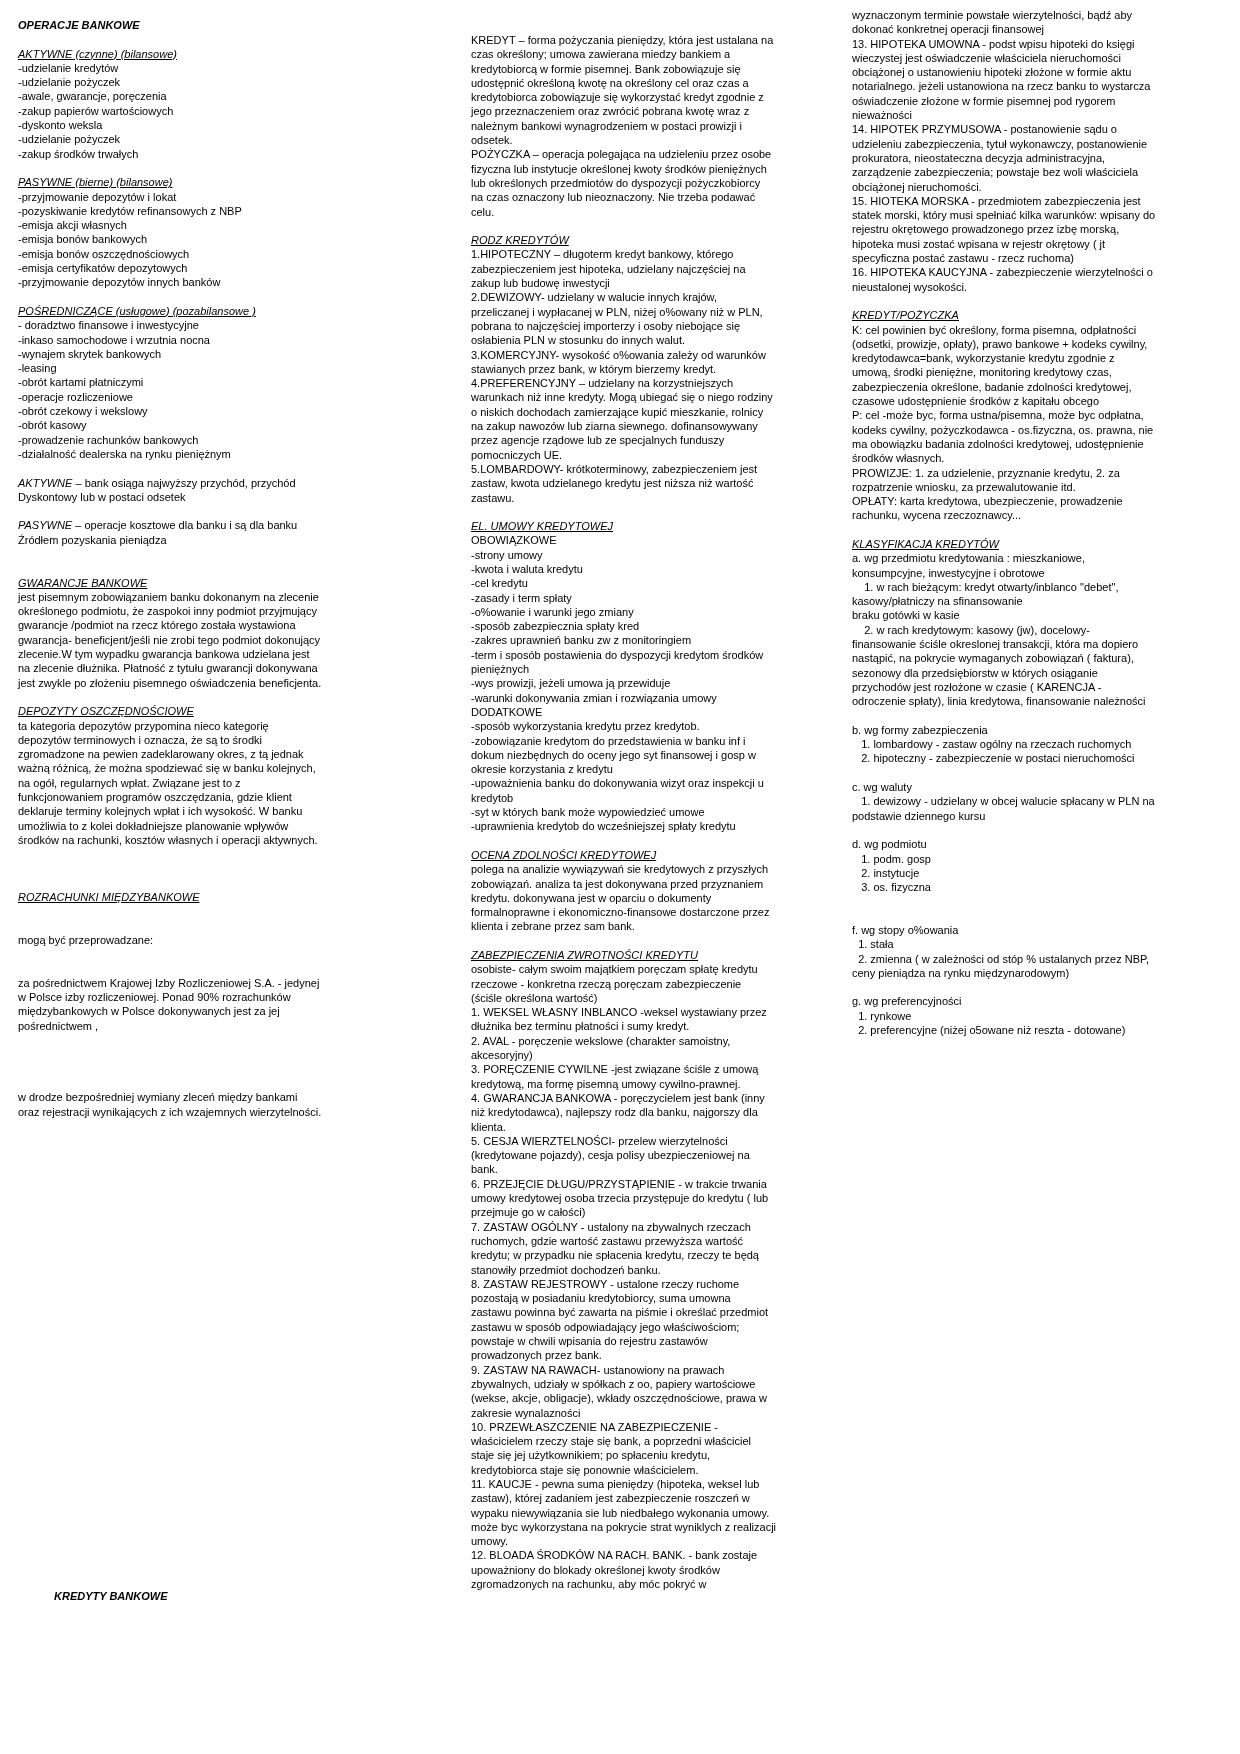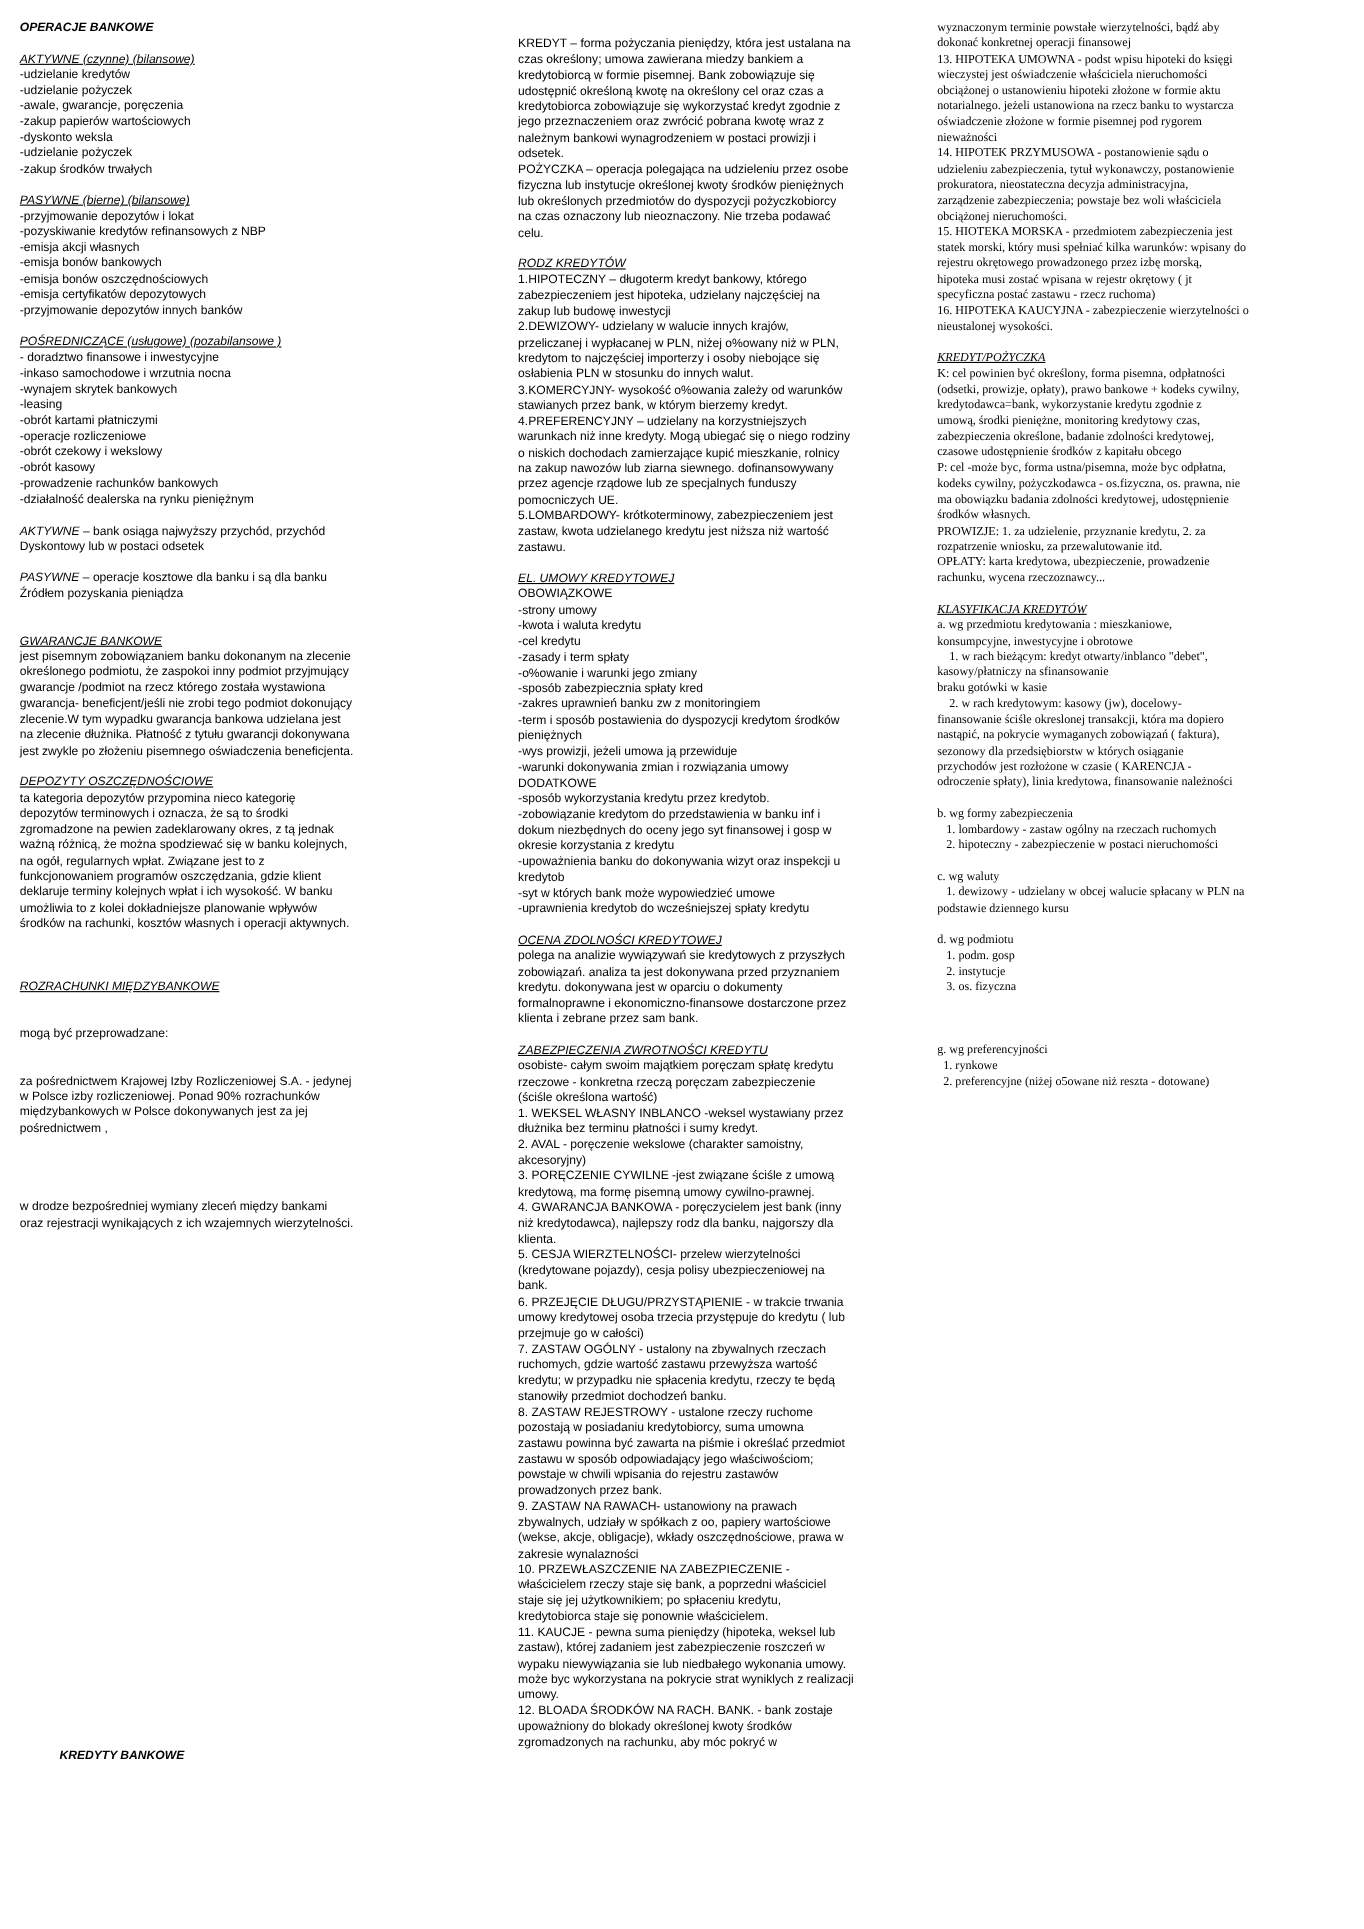--- a/index.html
+++ b/index.html
@@ -1,21 +1,21 @@
 <!DOCTYPE html>
 <html><head>
 <meta charset="utf-8">
 <style>
   html, body { margin: 0; padding: 0; background: #ffffff; }
   body { width: 1240px; height: 1754px; position: relative; overflow: hidden;
          font-family: "Liberation Sans", sans-serif; font-size: 11px; line-height: 14.3px; color: #000; }
   .col { position: absolute; top: 18px; }
   .col-left { left: 18px; width: 350px; }
   .col-mid { left: 435px; width: 355px; top: 33px; margin-left: 36px; }
-  .col-right { left: 852px; width: 355px; top: 18px; font-family: Liberation Serif, serif; }
+  .col-right { left: 852px; width: 355px; top: 8px; }
   .line { white-space: pre-wrap; margin: 0; min-height: 14.3px; }
   .title { font-weight: bold; font-style: italic; }
   .heading { font-style: italic; text-decoration: underline; }
   .label-ital { font-style: italic; text-align: center; }
   .gap { height: 14.3px; }
   .gap2 { height: 28.6px; }
   .gap3 { height: 42.9px; }
   .bottom-title { position: absolute; left: 18px; top: 1589px; font-weight: bold; font-style: italic; margin-left: 36px; }
 </style>
 </head>
@@ -134,21 +134,21 @@
         <div class="line">celu.</div>
       </div>
     <div class="gap"></div>
     <div class="line heading">RODZ KREDYTÓW</div>
     <div>
         <div class="line">1.HIPOTECZNY – długoterm kredyt bankowy, którego</div>
         <div class="line">zabezpieczeniem jest hipoteka, udzielany najczęściej na</div>
         <div class="line">zakup lub budowę inwestycji</div>
         <div class="line">2.DEWIZOWY- udzielany w walucie innych krajów,</div>
         <div class="line">przeliczanej i wypłacanej w PLN, niżej o%owany niż w PLN,</div>
-        <div class="line">kredytom to najczęściej importerzy i osoby niebojące się</div>
+        <div class="line">pobrana to najczęściej importerzy i osoby niebojące się</div>
         <div class="line">osłabienia PLN w stosunku do innych walut.</div>
         <div class="line">3.KOMERCYJNY- wysokość o%owania zależy od warunków</div>
         <div class="line">stawianych przez bank, w którym bierzemy kredyt.</div>
         <div class="line">4.PREFERENCYJNY – udzielany na korzystniejszych</div>
         <div class="line">warunkach niż inne kredyty. Mogą ubiegać się o niego rodziny</div>
         <div class="line">o niskich dochodach zamierzające kupić mieszkanie, rolnicy</div>
         <div class="line">na zakup nawozów lub ziarna siewnego. dofinansowywany</div>
         <div class="line">przez agencje rządowe lub ze specjalnych funduszy</div>
         <div class="line">pomocniczych UE.</div>
         <div class="line">5.LOMBARDOWY- krótkoterminowy, zabezpieczeniem jest</div>
@@ -309,20 +309,26 @@
       </div>
     <div class="gap"></div>
     <div>
         <div class="line">d. wg podmiotu</div>
         <div class="line">   1. podm. gosp</div>
         <div class="line">   2. instytucje</div>
         <div class="line">   3. os. fizyczna</div>
       </div>
     <div class="gap"></div>
     <div class="gap"></div>
+    <div>
+        <div class="line">f. wg stopy o%owania</div>
+        <div class="line">  1. stała</div>
+        <div class="line">  2. zmienna ( w zależności od stóp % ustalanych przez NBP,</div>
+        <div class="line">ceny pieniądza na rynku międzynarodowym)</div>
+      </div>
     <div class="gap"></div>
     <div>
         <div class="line">g. wg preferencyjności</div>
         <div class="line">  1. rynkowe</div>
         <div class="line">  2. preferencyjne (niżej o5owane niż reszta - dotowane)</div>
       </div>
     <div class="gap"></div>
   </div>
 </div>
 

